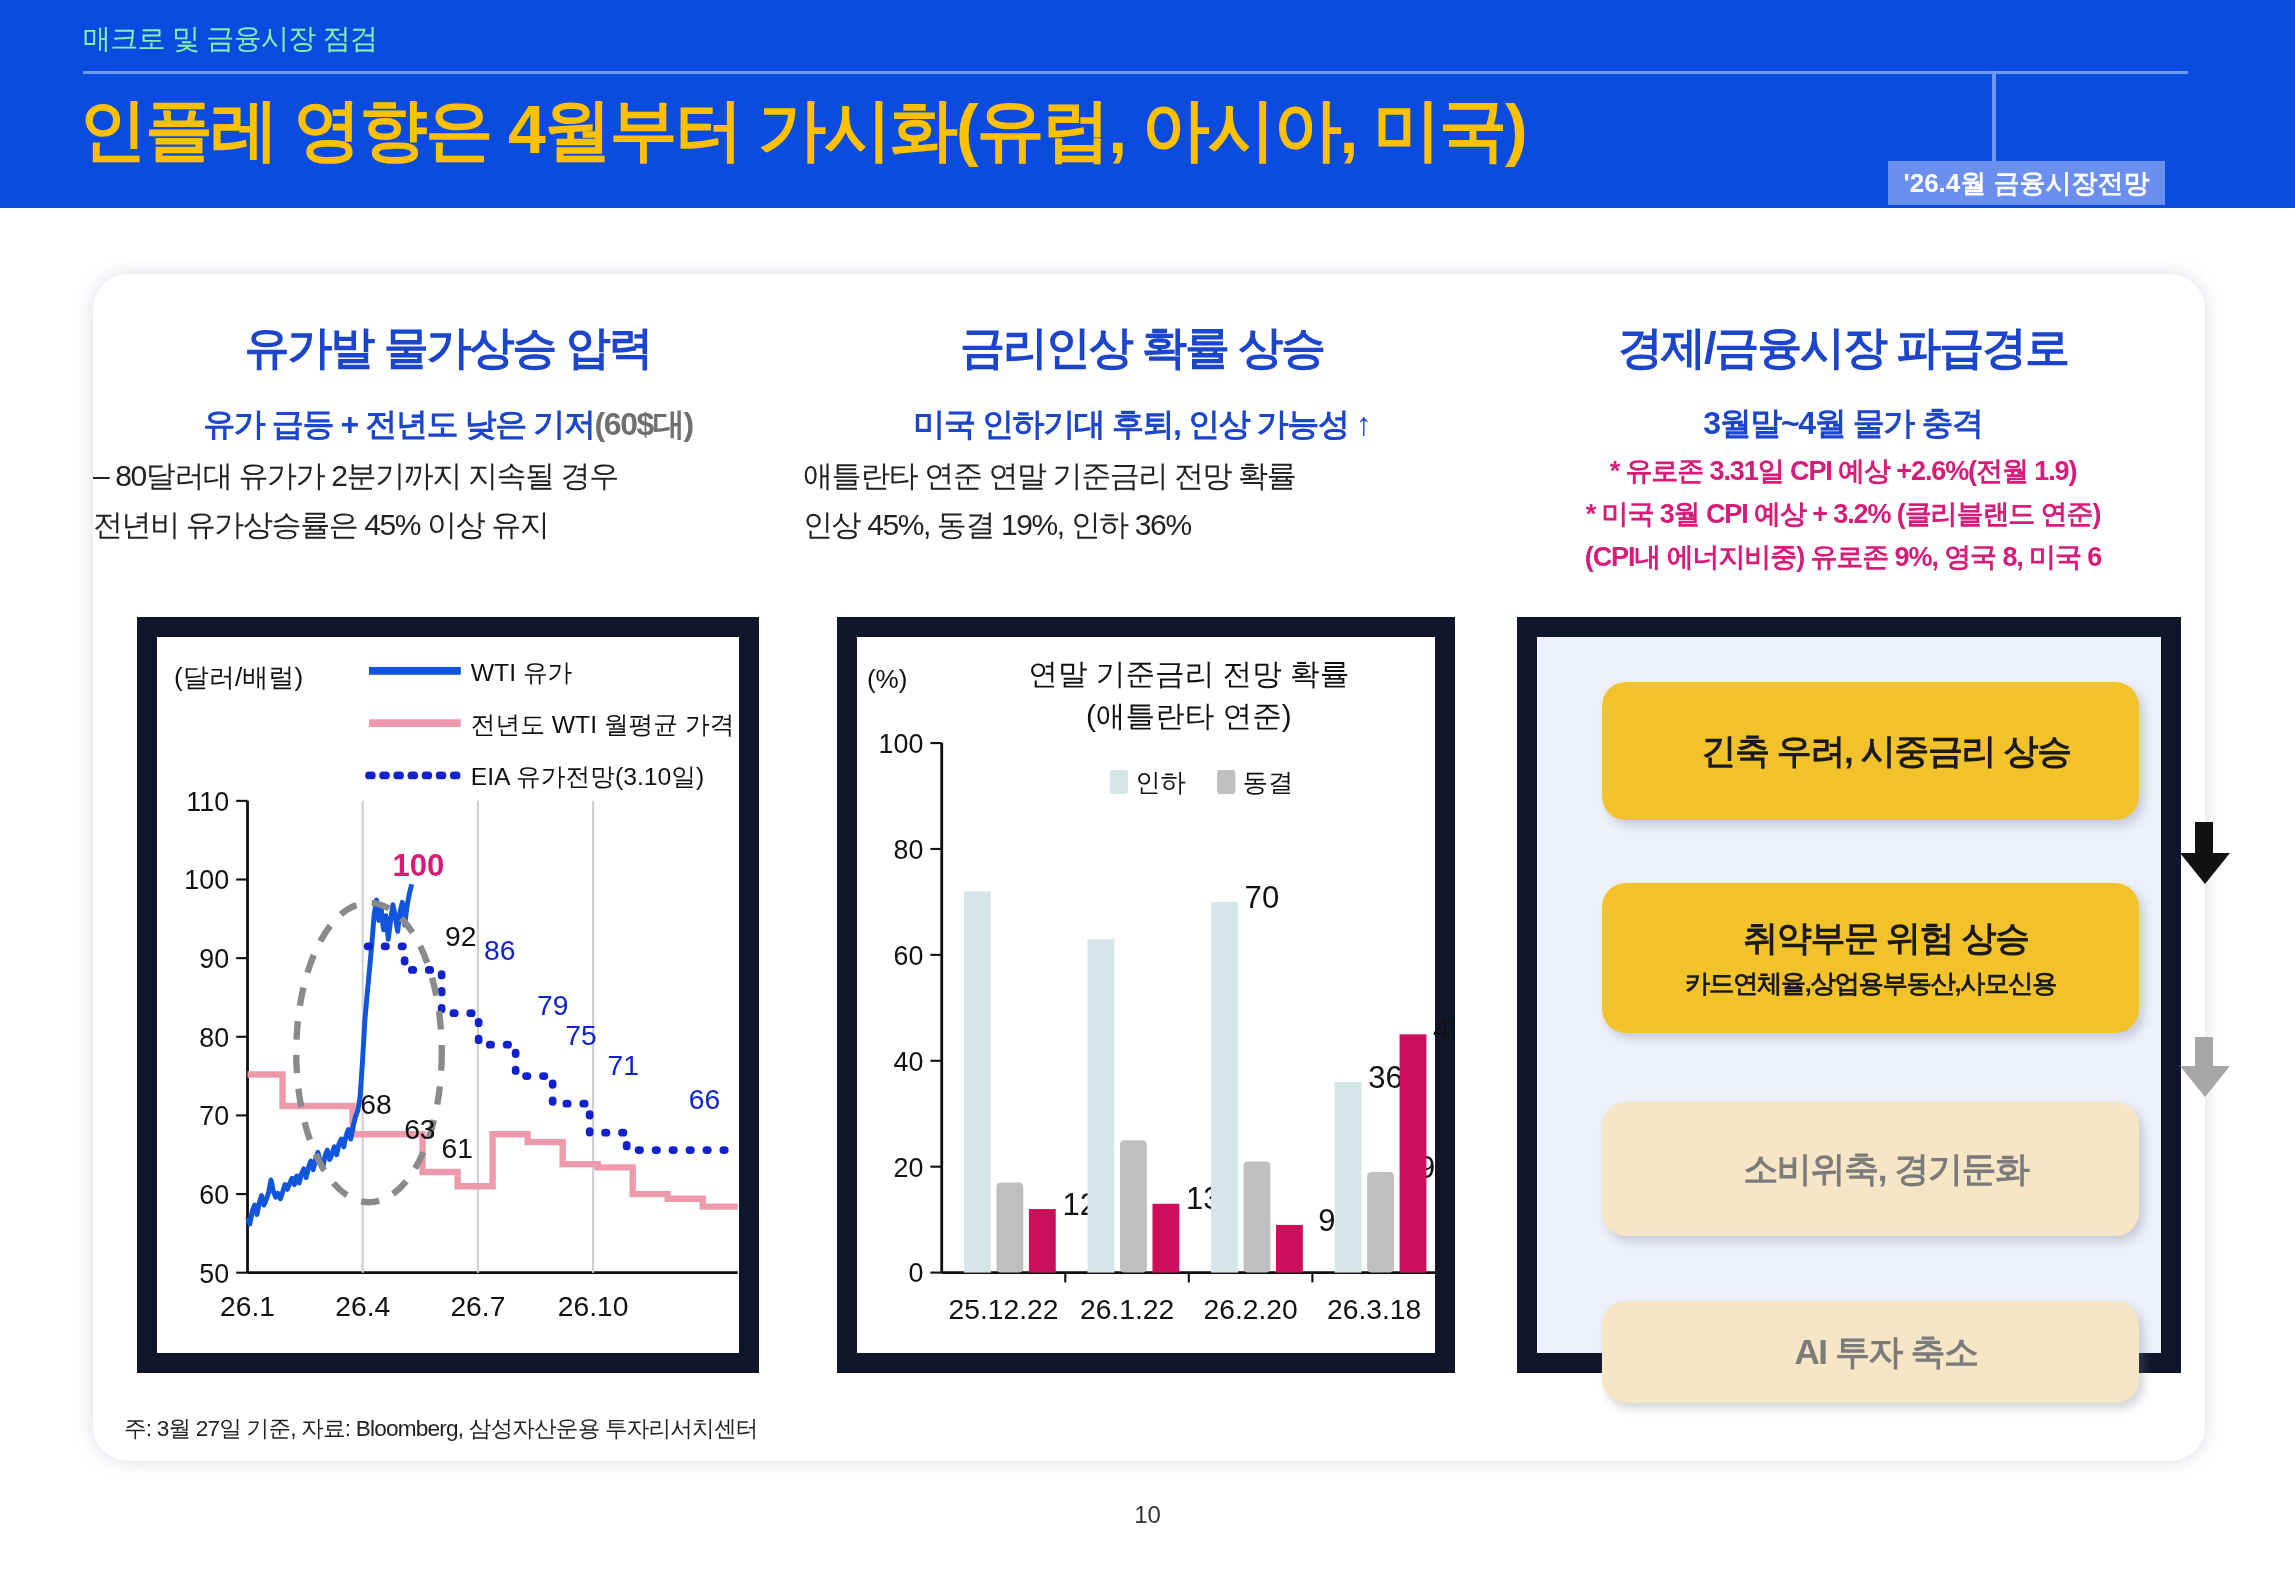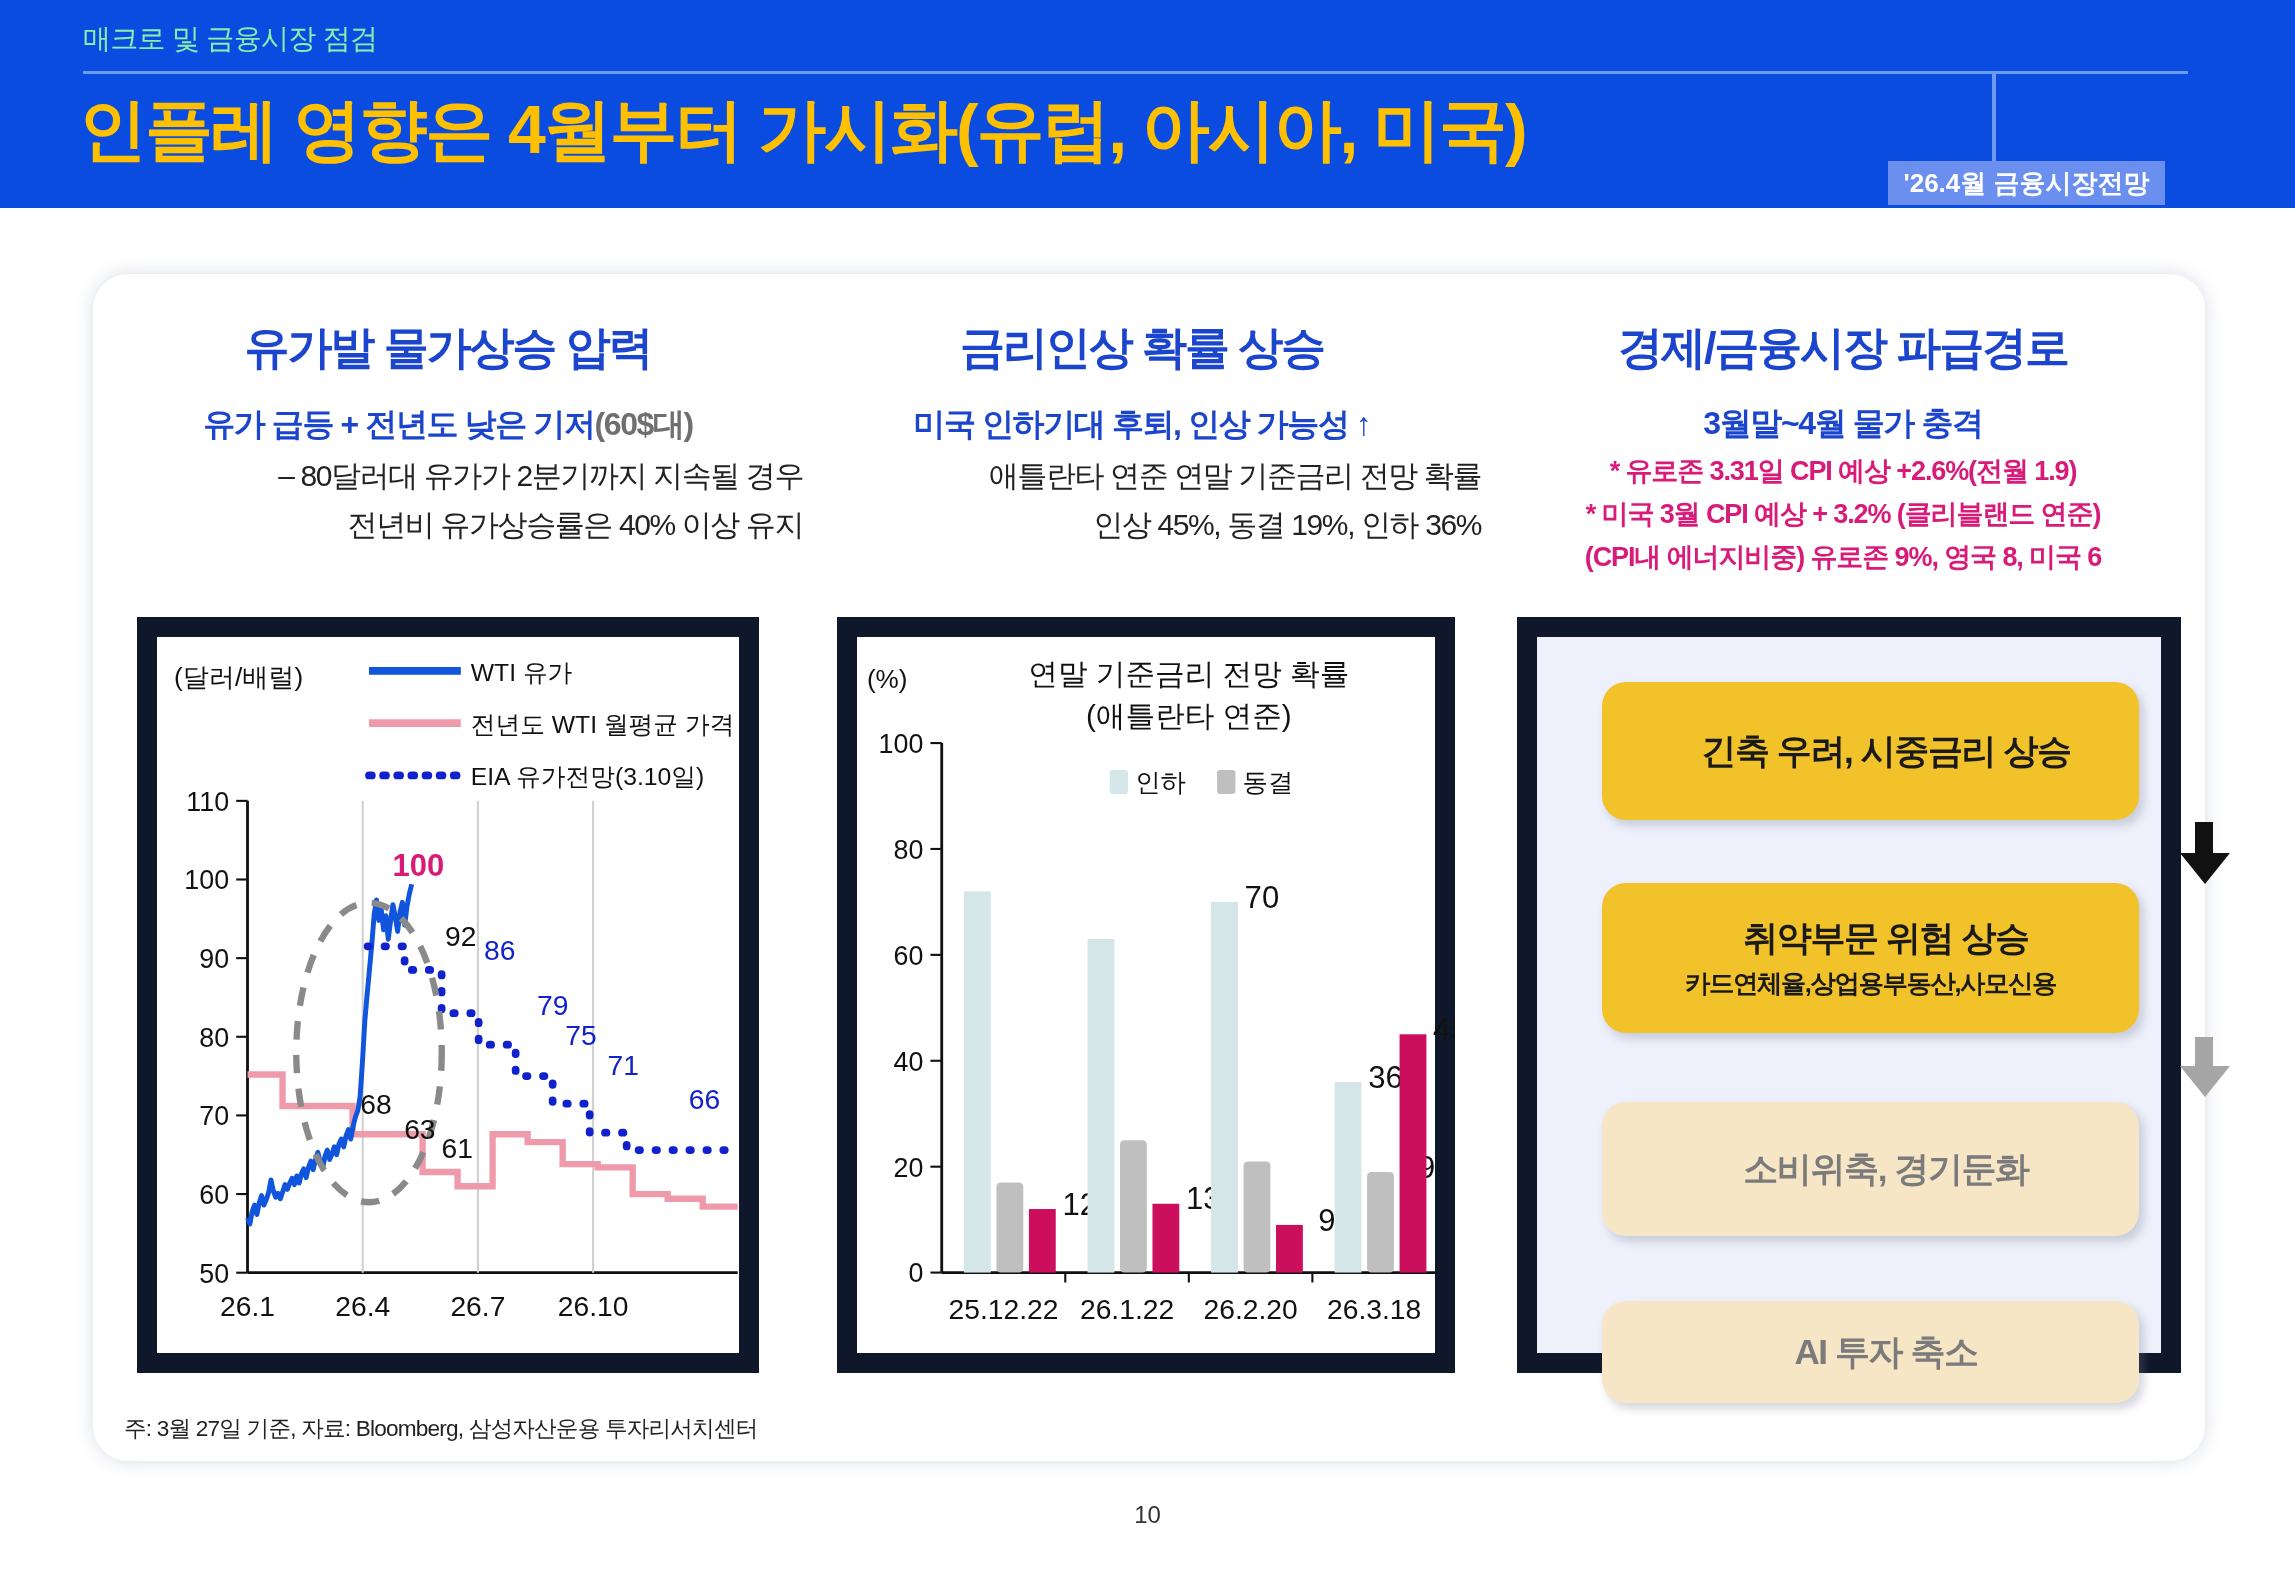--- a/index.html
+++ b/index.html
@@ -60,22 +60,22 @@
     font-size:45px; letter-spacing:-2.1px; white-space:nowrap;
     margin-top:20px;
   }
   .sub-blue{
     text-align:center; color:#1b45cc; font-weight:bold;
     font-size:32px; letter-spacing:-1.4px; margin-top:25.4px;
     white-space:nowrap;
   }
   .sub-blue .gray{ color:#6f6f6f; font-weight:bold; }
   .sub-black{
-    text-align:right; color:#222; font-size:30px;
-    letter-spacing:-1.4px; margin-top:8.5px; white-space:nowrap;padding-left:32px;
+    text-align:left; color:#222; font-size:30px;
+    letter-spacing:-1.4px; margin-top:8.5px; white-space:nowrap;
   }
   .sub-pink{
     text-align:center; color:#d81b79; font-size:27px;
     font-weight:600; letter-spacing:-1.1px; margin-top:7px;
     white-space:nowrap;
   }
 
   
   .chart-panel{
     position:absolute;
@@ -146,21 +146,21 @@
 </div>
 
 <div id="card">
 
   <div class="col" id="col1">
     <div class="col-title">유가발 물가상승 압력</div>
     <div class="sub-blue">
       <span>유가 급등 + 전년도 낮은 기저</span><span class="gray">(60$대)</span>
     </div>
     <div class="sub-black">– 80달러대 유가가 2분기까지 지속될 경우</div>
-    <div class="sub-black">전년비 유가상승률은 40% 이상 유지</div>
+    <div class="sub-black">전년비 유가상승률은 45% 이상 유지</div>
   </div>
 
   <div class="col" id="col2">
     <div class="col-title">금리인상 확률 상승</div>
     <div class="sub-blue">미국 인하기대 후퇴, 인상 가능성 ↑</div>
     <div class="sub-black">애틀란타 연준 연말 기준금리 전망 확률</div>
     <div class="sub-black">인상 45%, 동결 19%, 인하 36%</div>
   </div>
 
   <div class="col" id="col3">

